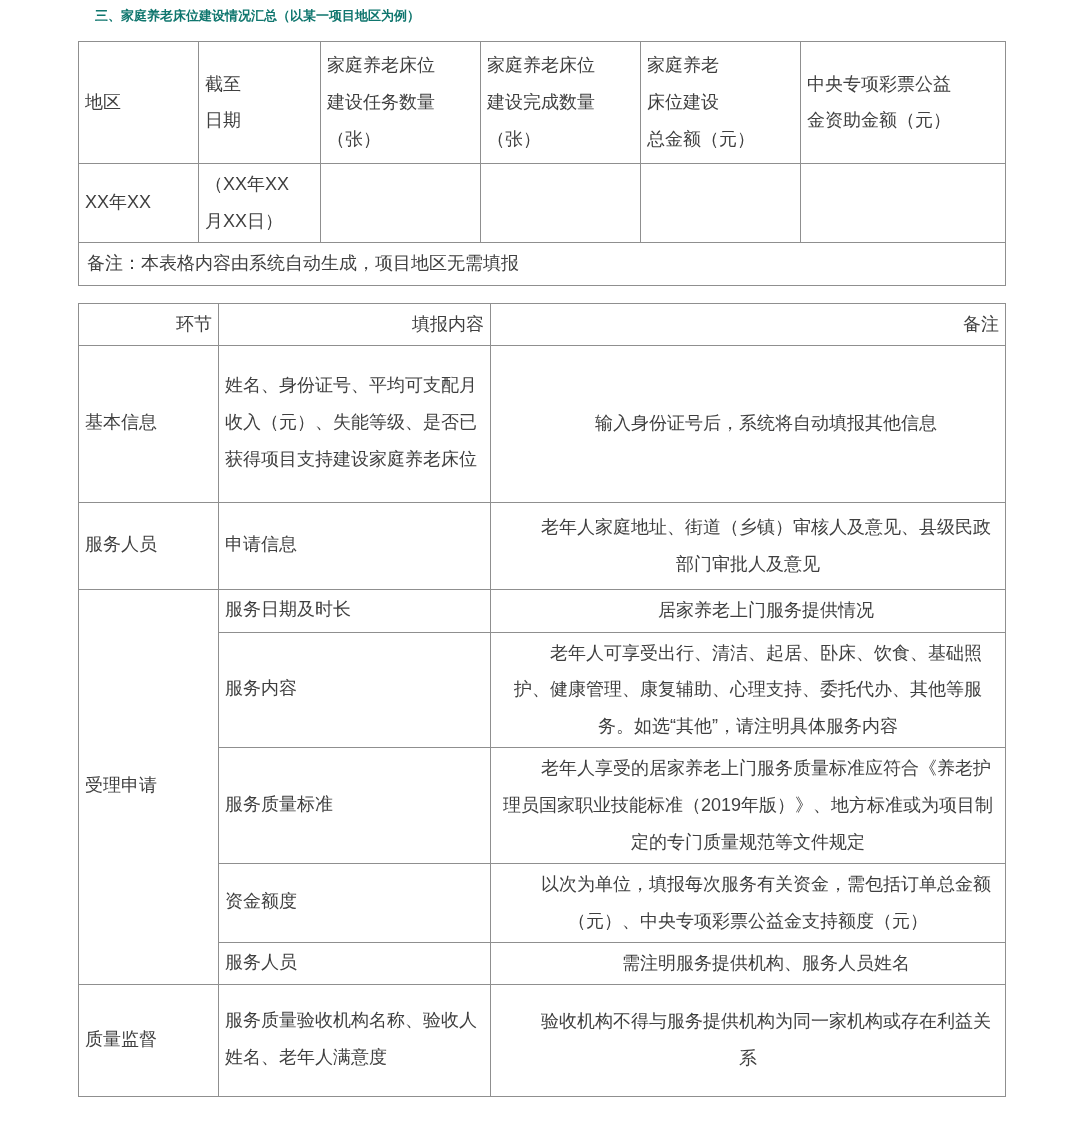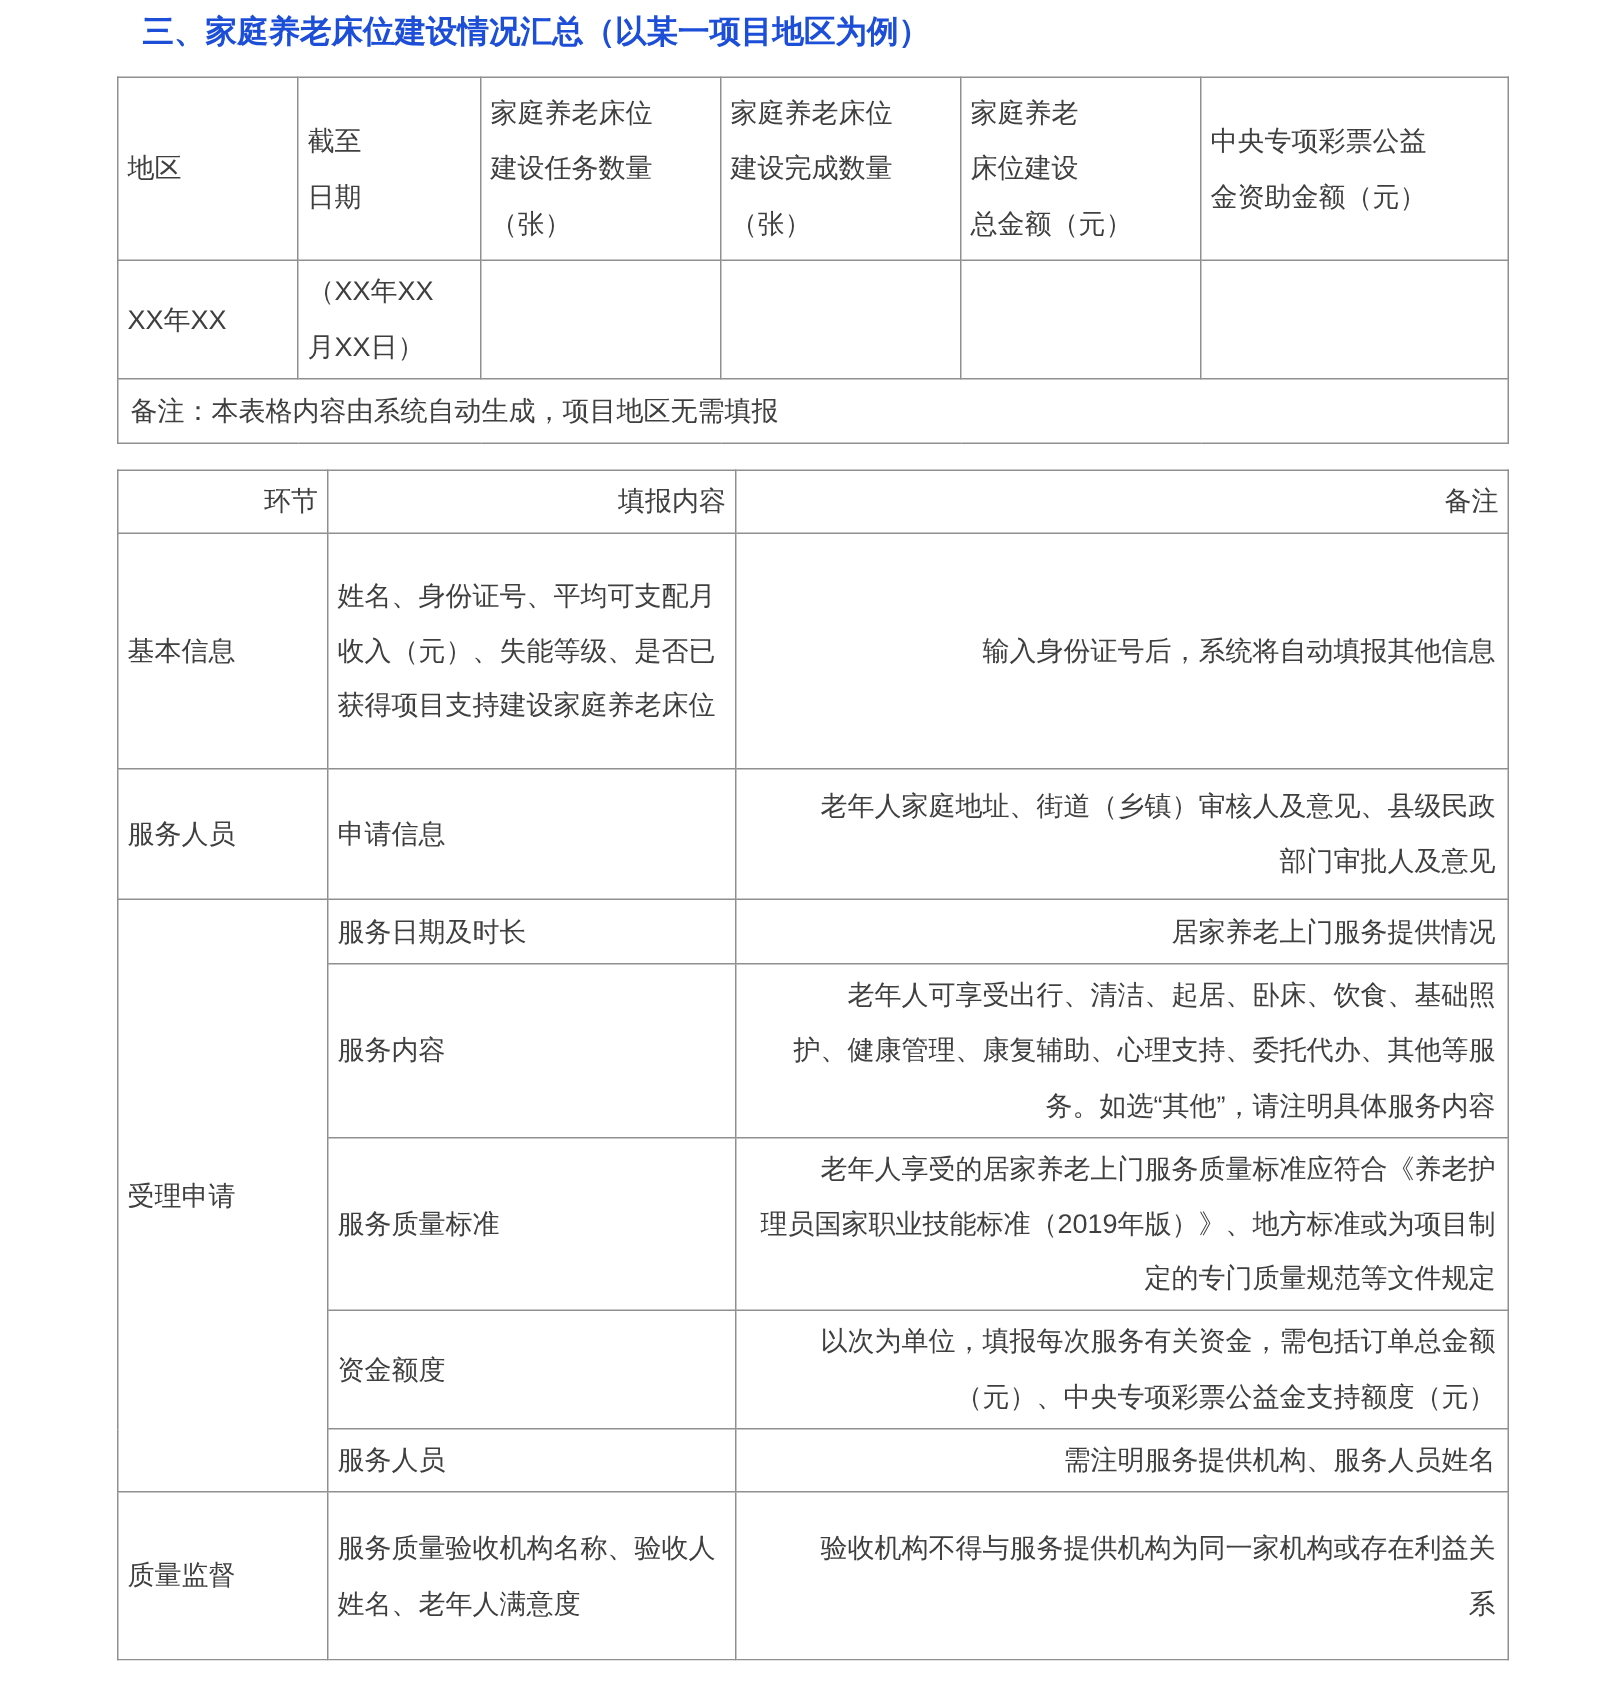--- a/index.html
+++ b/index.html
@@ -4,23 +4,23 @@
 <style>
   html,body{margin:0;padding:0;background:#ffffff;}
   body{
     width:1080px;
     font-family:"Liberation Sans","DejaVu Sans",sans-serif;
     color:#3f3f3f;
     -webkit-font-smoothing:antialiased;
   }
   .page{padding-top:8px;}
   .sec-heading{
-    font-size:21px;
+    font-size:13px;
     font-weight:bold;
-    color:#1d4ed8;
+    color:#0f766e;
     margin:0 0 0 95px;
     line-height:1.3;
   }
   .sec-heading.second{margin-top:16px;}
   table{
     border-collapse:collapse;
     table-layout:fixed;
     width:927px;
     margin-left:78px;
   }
@@ -38,22 +38,22 @@
   
   .t1 td{text-align:left;}
   .t1 .pre{white-space:pre-line;}
   .t1 tr.hdr{height:122px;}
   .t1 tr.data{height:70px;}
   .t1 tr.note{height:43px;padding-left:48px;}
   .t1 td.note-cell{text-align:left;padding-left:8px;}
   
   .t2 tr.hdr{height:38px;}
   .t2 td.hd{text-align:right;}
-  .t2 td.stage,.t2 td.content{text-align:left;padding-right:8px;}
-  .t2 td.note{text-align:right;text-indent:2em;padding-left:8px;padding-right:8px;}
+  .t2 td.stage,.t2 td.content{text-align:left;padding-right:8px;font-family:Liberation Mono, monospace;}
+  .t2 td.note{text-align:center;text-indent:2em;padding-left:8px;padding-right:8px;}
   .r-basic{height:157px;}
   .r-apply{height:87px;}
   .r-date{height:43px;}
   .r-content{height:115px;}
   .r-quality{height:115px;}
   .r-fund{height:76px;}
   .r-staff{height:42px;}
   .r-supervise{height:112px;}
 </style>
 </head>

